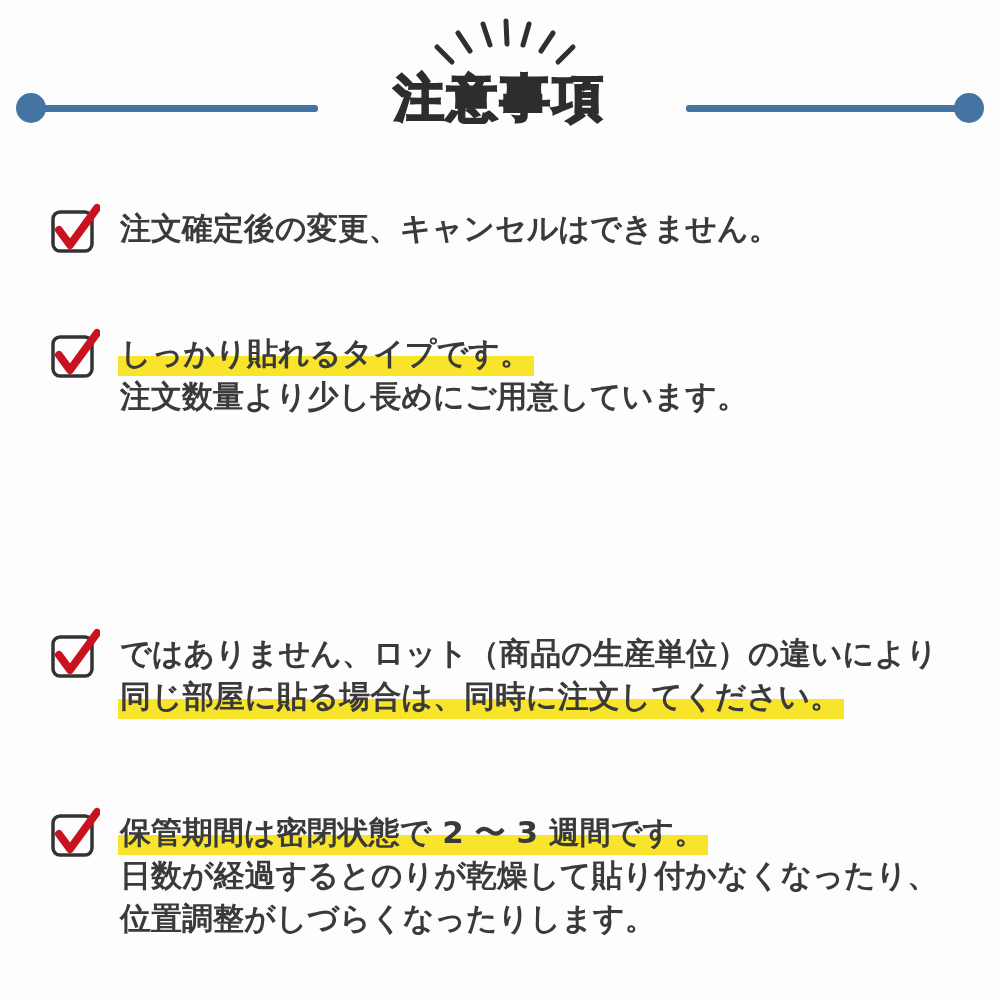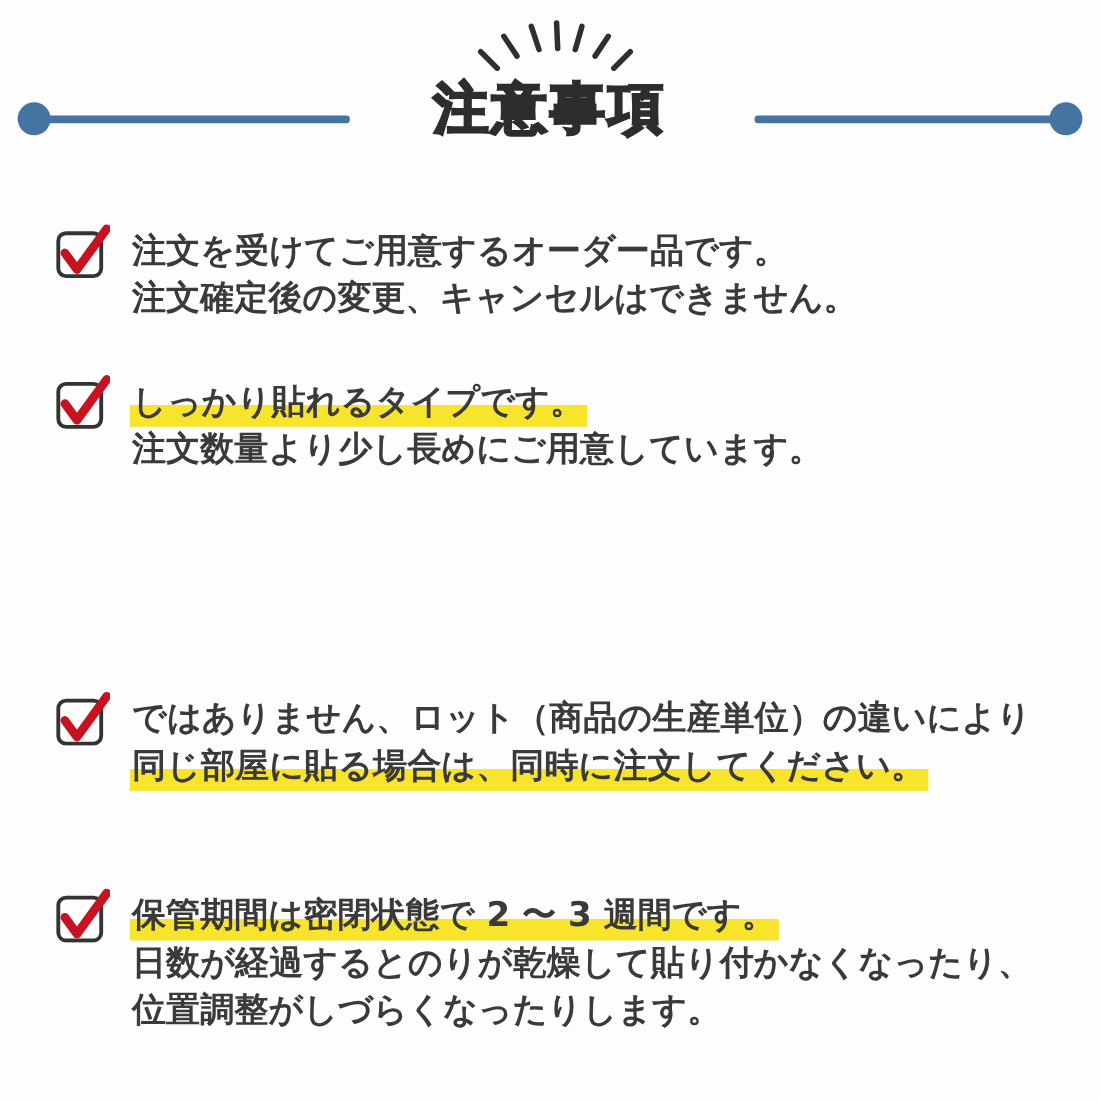--- a/index.html
+++ b/index.html
@@ -44,21 +44,21 @@
   .lines {
     font-size: 31px; font-weight: 700; color: #3a3a3a;
     line-height: 43px; letter-spacing: 0px; white-space: nowrap;
   }
   .line { margin: 0; }
   .hl {
     background: linear-gradient(to bottom, rgba(0,0,0,0) 52%, #f9e42c 52%);
     padding: 0 3px 5px 2px; margin-left: -2px;
   }
   .item-1 { top: 207px; }
-  .item-2 { top: 344px; }
+  .item-2 { top: 332px; }
   .item-3 { top: 489px; }
   .item-4 { top: 632px; }
   .item-5 { top: 811px; }
 </style>
 </head>
 <body>
 
 <div class="page">
 
   <svg class="burst" width="160" height="55" viewBox="0 0 160 55">
@@ -82,21 +82,20 @@
   <div class="rule rule-right">
     <span class="dot dot-right"></span>
   </div>
 
   <section class="item item-1">
     <svg class="checkbox" width="50" height="50" viewBox="0 0 50 50">
       <rect x="3" y="9" width="39" height="39" rx="7" fill="none" stroke="#333333" stroke-width="3.5"></rect>
       <polyline points="9,27 20,42 47,5" fill="none" stroke="#c9121f" stroke-width="8" stroke-linecap="round" stroke-linejoin="round"></polyline>
     </svg>
     <div class="lines">
-      <div class="line"><span>注文を受けてご用意するオーダー品です。</span></div>
       <div class="line"><span>注文確定後の変更、キャンセルはできません。</span></div>
     </div>
   </section>
 
   <section class="item item-2">
     <svg class="checkbox" width="50" height="50" viewBox="0 0 50 50">
       <rect x="3" y="9" width="39" height="39" rx="7" fill="none" stroke="#333333" stroke-width="3.5"></rect>
       <polyline points="9,27 20,42 47,5" fill="none" stroke="#c9121f" stroke-width="8" stroke-linecap="round" stroke-linejoin="round"></polyline>
     </svg>
     <div class="lines">

